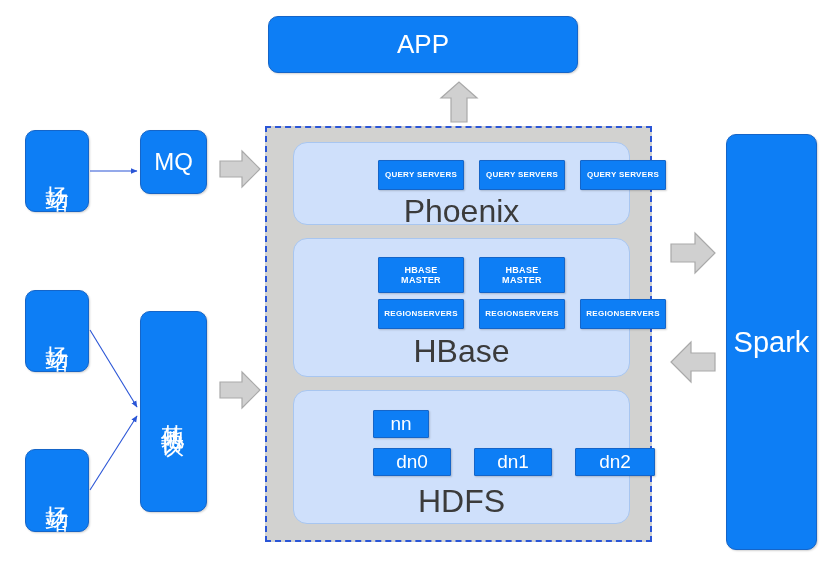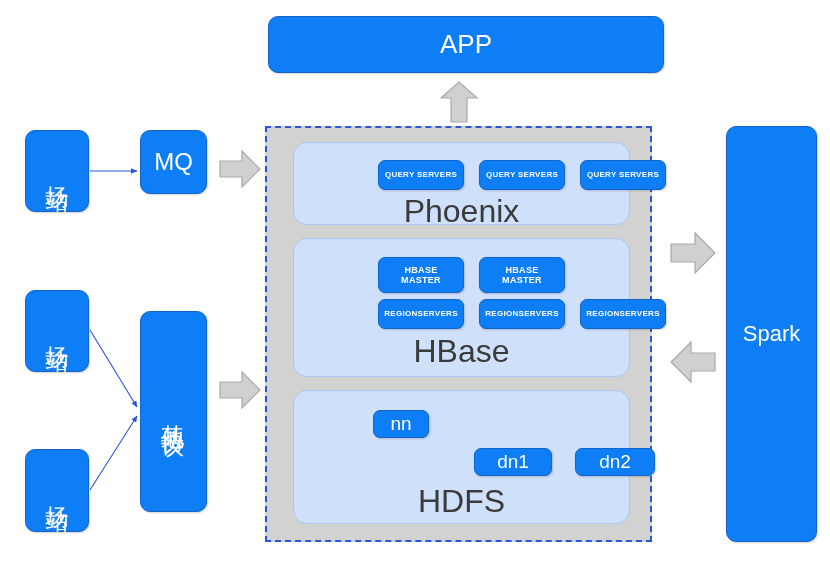--- a/index.html
+++ b/index.html
@@ -42,21 +42,21 @@
   .cn-vertical {
     writing-mode: vertical-rl;
     text-orientation: upright;
     font-size: 23px;
     letter-spacing: 3px;
   }
 
   .mq-box { font-size: 24px; }
 
   .app-box  { font-size: 26px; }
-  .spark-box{ font-size: 22px; }
+  .spark-box{ font-size: 29px; margin-top: 8px; }
 
   
   #cluster {
     position: absolute;
     left: 265px;
     top: 126px;
     width: 387px;
     height: 416px;
     background: #d2d2d0;
     border: 2px dashed #2a55d6;
@@ -74,21 +74,21 @@
     left: 0;
     right: 0;
     text-align: center;
     color: #3b3b3b;
     font-size: 32px;
   }
   .node {
     position: absolute;
     background: #0d7ef5;
     border: 1px solid #1565c8;
-    border-radius: 7px;
+    border-radius: 1px;
     color: #ffffff;
     display: flex;
     align-items: center;
     justify-content: center;
     text-align: center;
     box-sizing: border-box;
     box-shadow: 1px 1px 2px rgba(0,0,0,0.18);
     line-height: 1.12;
   }
   .node.tiny   { font-size: 8px;  font-weight: bold; letter-spacing: 0.3px; }
@@ -105,21 +105,21 @@
     left: 0; top: 0;
     width: 830px; height: 566px;
     pointer-events: none;
   }
 </style>
 </head>
 <body>
 
 <div id="canvas">
 
-  <div class="blue-box app-box" style="left:268px; top:16px; width:396px; height:57px;">
+  <div class="blue-box app-box" style="left:268px; top:16px; width:310px; height:57px;">
     <span>APP</span>
   </div>
 
   <div class="blue-box cn-box" style="left:25px; top:130px; width:64px; height:82px;">
     <span class="cn-vertical">场站</span>
   </div>
 
   <div class="blue-box mq-box" style="left:140px; top:130px; width:67px; height:64px;">
     <span>MQ</span>
   </div>
@@ -170,20 +170,23 @@
       </div>
       <div class="node tiny" style="left:286px; top:60px; width:86px; height:30px;">
         <span>REGIONSERVERS</span>
       </div>
       <div class="layer-title" style="top:94px;">HBase</div>
     </div>
 
     <div class="layer" style="left:26px; top:262px; width:337px; height:134px;">
       <div class="node big" style="left:79px; top:19px; width:56px; height:28px;">
         <span>nn</span>
+      </div>
+      <div class="node big" style="left:79px; top:57px; width:78px; height:28px;">
+        <span>dn0</span>
       </div>
       <div class="node big" style="left:180px; top:57px; width:78px; height:28px;">
         <span>dn1</span>
       </div>
       <div class="node big" style="left:281px; top:57px; width:80px; height:28px;">
         <span>dn2</span>
       </div>
       <div class="layer-title" style="top:92px;">HDFS</div>
     </div>
 

